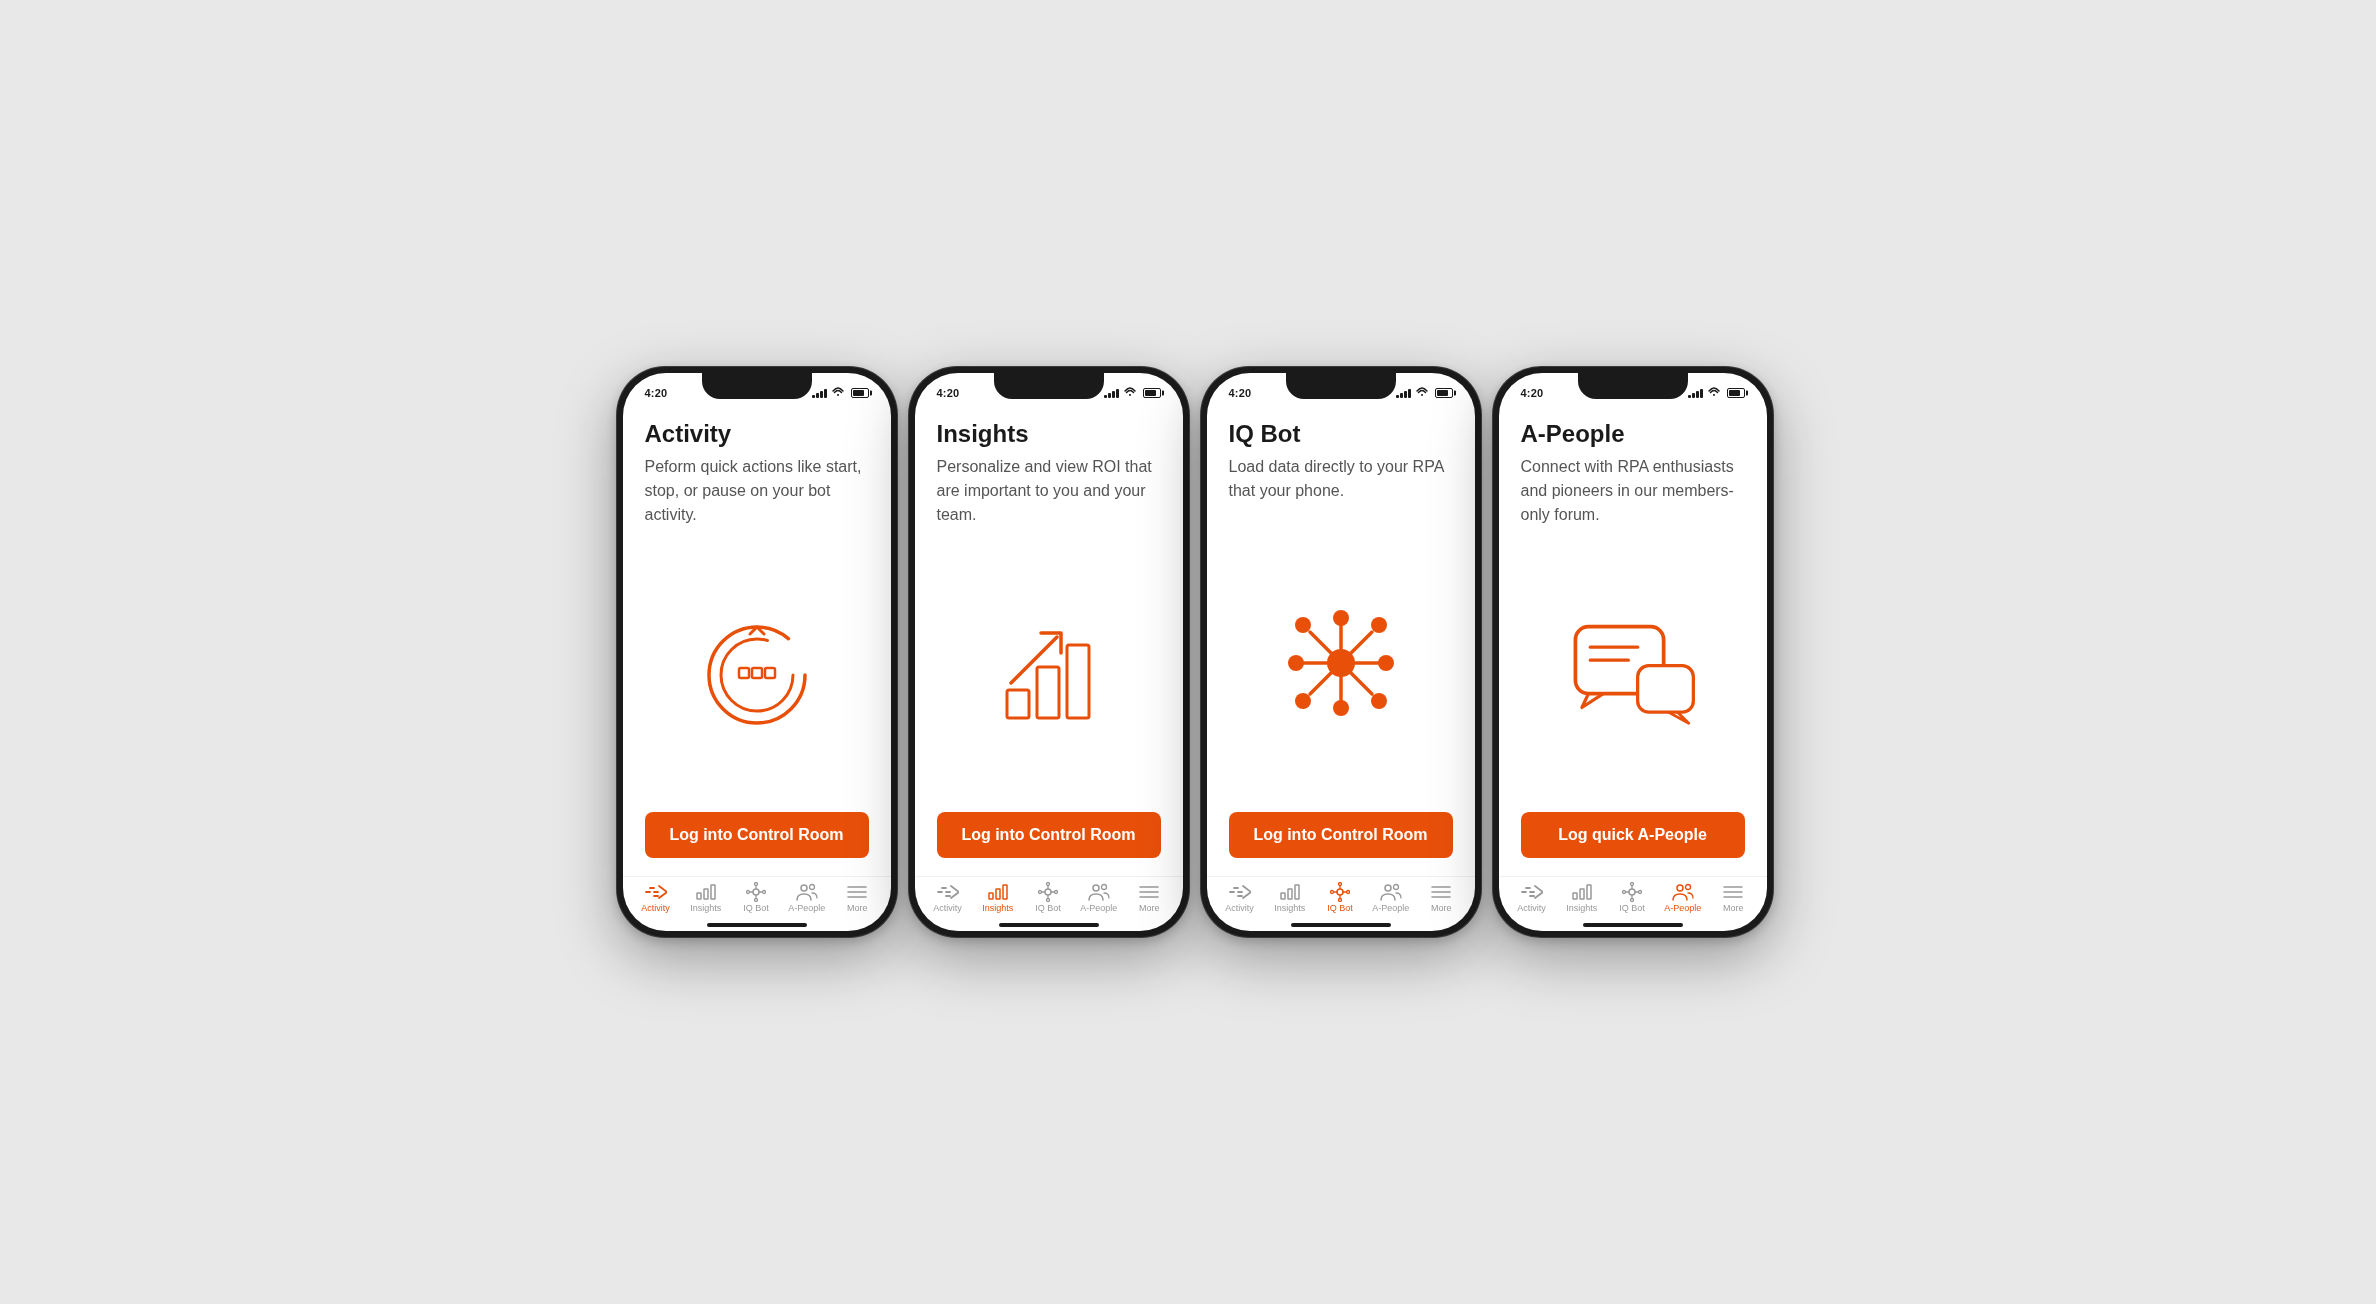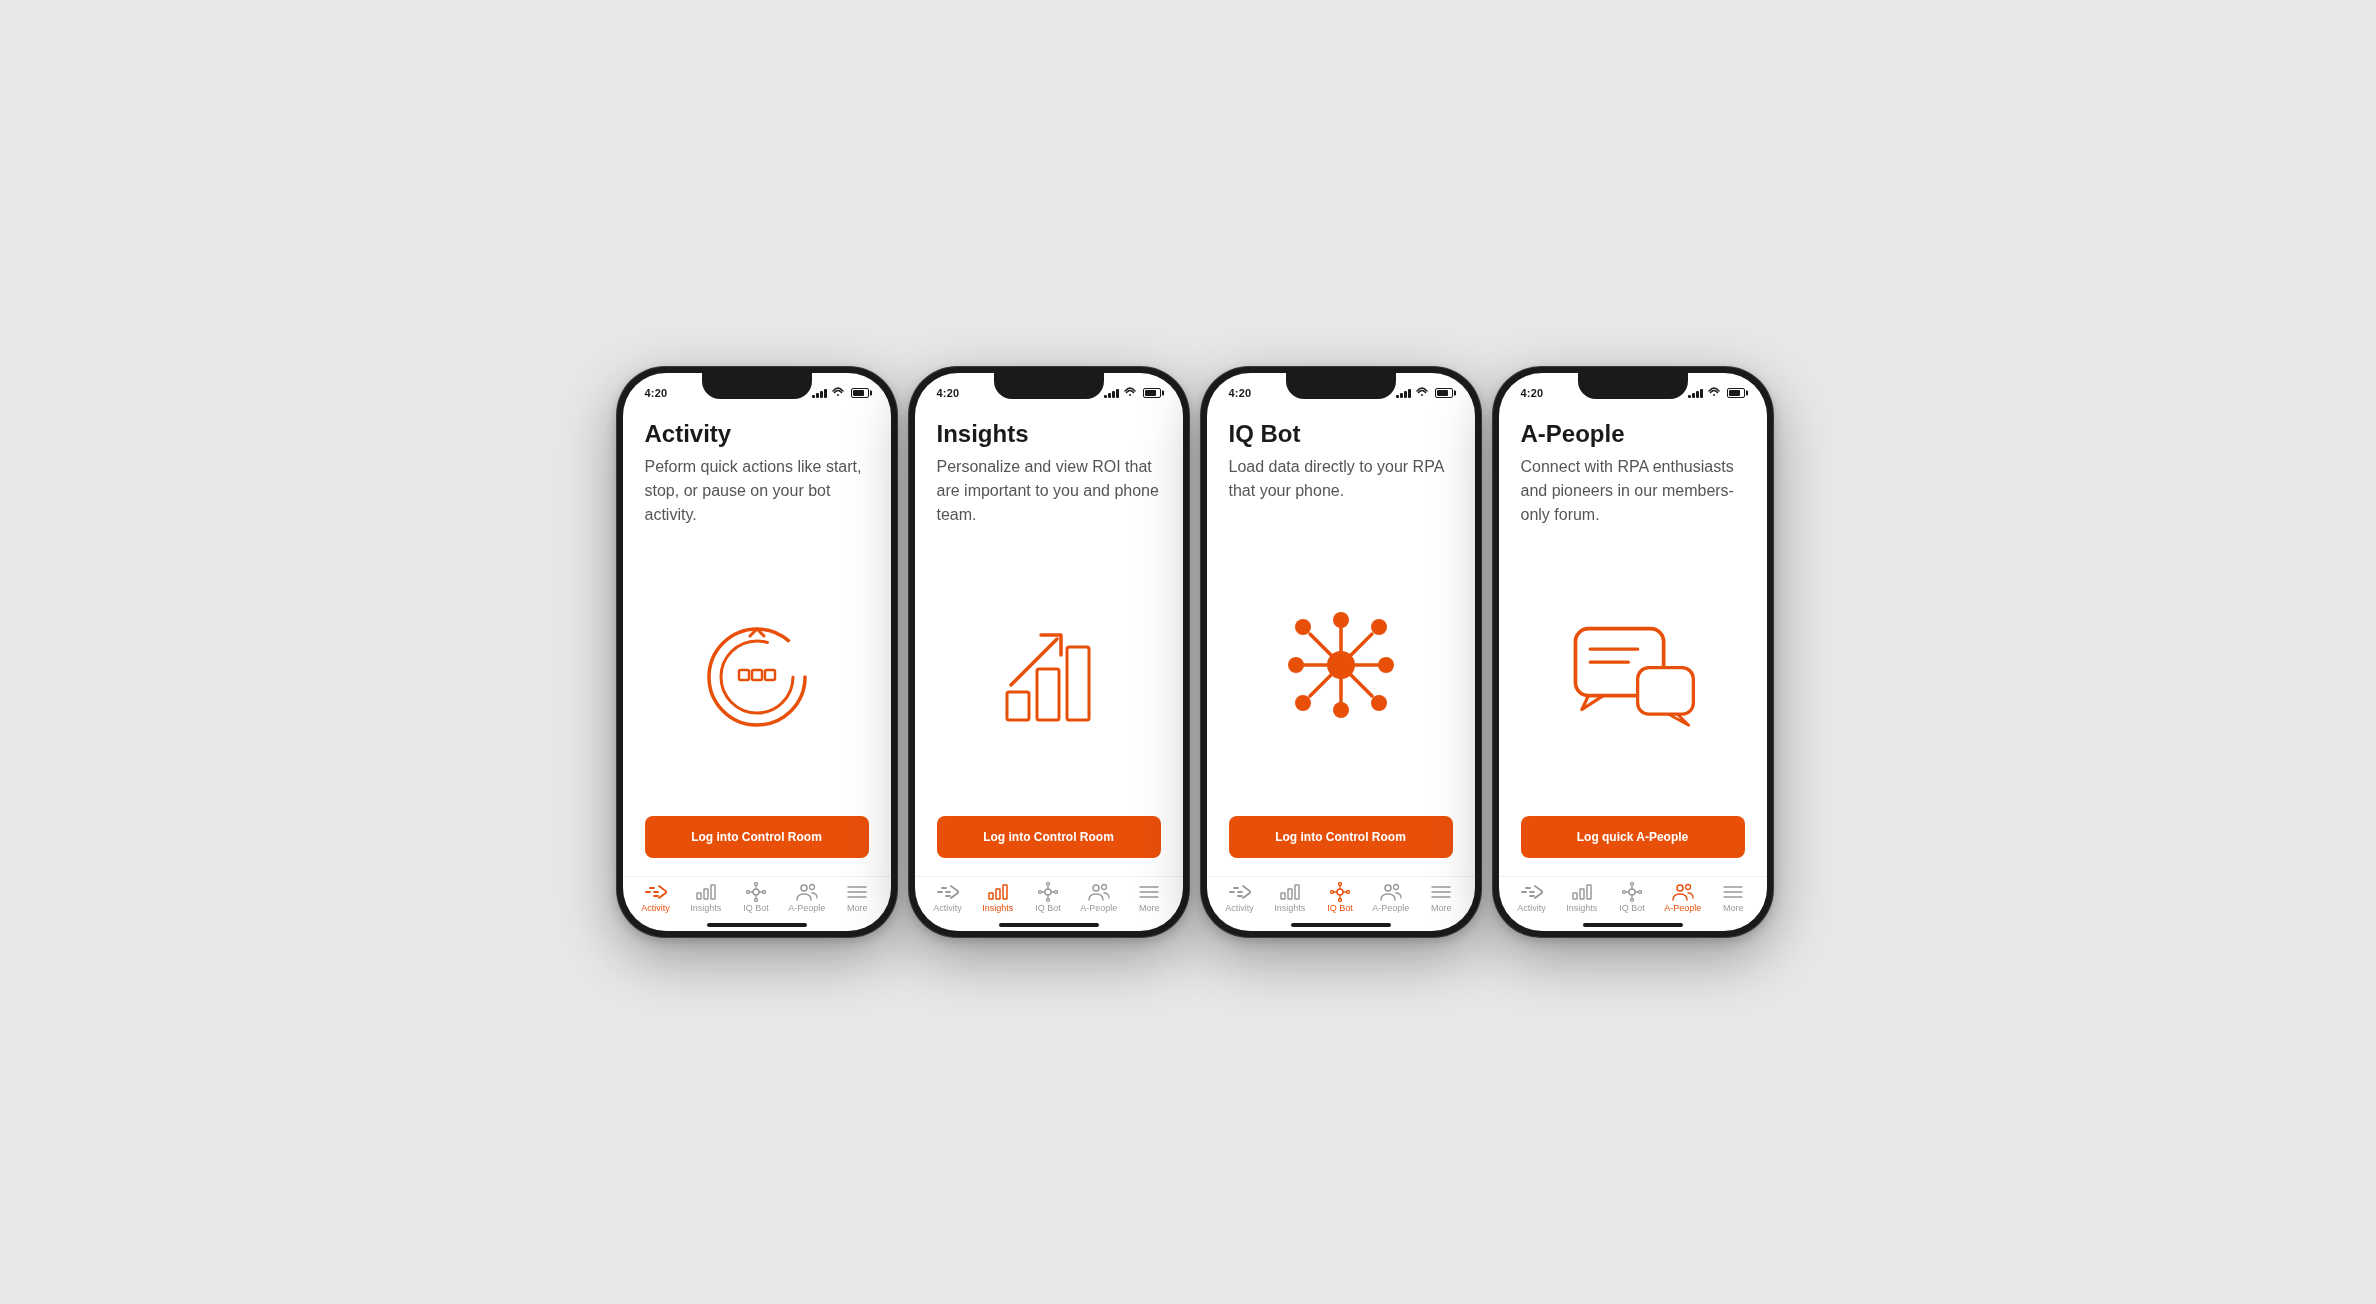--- a/index.html
+++ b/index.html
@@ -172,21 +172,21 @@
       display: block;
     }
 
     
     .cta-button {
       background: #E8500A;
       color: #ffffff;
       border: none;
       border-radius: 8px;
       padding: 14px 20px;
-      font-size: 12px;
+      font-size: 16px;
       font-weight: 700;
       text-align: center;
       width: 100%;
       cursor: pointer;
       margin-bottom: 10px;
     }
 
     
     .bottom-nav {
       display: flex;
@@ -397,21 +397,21 @@
                 <circle cx="6" cy="8" r="1" fill="#1a1a1a"></circle>
               </svg>
           </span>
           <div class="battery-icon">
             <div class="battery-fill"></div>
           </div>
         </div>
       </div>
       <div class="screen-content">
         <div class="page-title">Insights</div>
-        <div class="page-description">Personalize and view ROI that are important to you and phone team.</div>
+        <div class="page-description">Personalize and view ROI that are important to you and your team.</div>
         <div class="icon-area">
           <div class="main-icon">
             <svg class="insights-icon-svg" viewBox="0 0 120 120" fill="none" xmlns="http://www.w3.org/2000/svg">
 
               <rect x="18" y="75" width="22" height="28" rx="2" stroke="#E8500A" stroke-width="3" fill="none"></rect>
               <rect x="48" y="52" width="22" height="51" rx="2" stroke="#E8500A" stroke-width="3" fill="none"></rect>
               <rect x="78" y="30" width="22" height="73" rx="2" stroke="#E8500A" stroke-width="3" fill="none"></rect>
 
               <path d="M22 68 L68 22" stroke="#E8500A" stroke-width="3.5" stroke-linecap="round"></path>
               <path d="M52 18 L72 18 L72 38" stroke="#E8500A" stroke-width="3.5" stroke-linecap="round" stroke-linejoin="round"></path>

